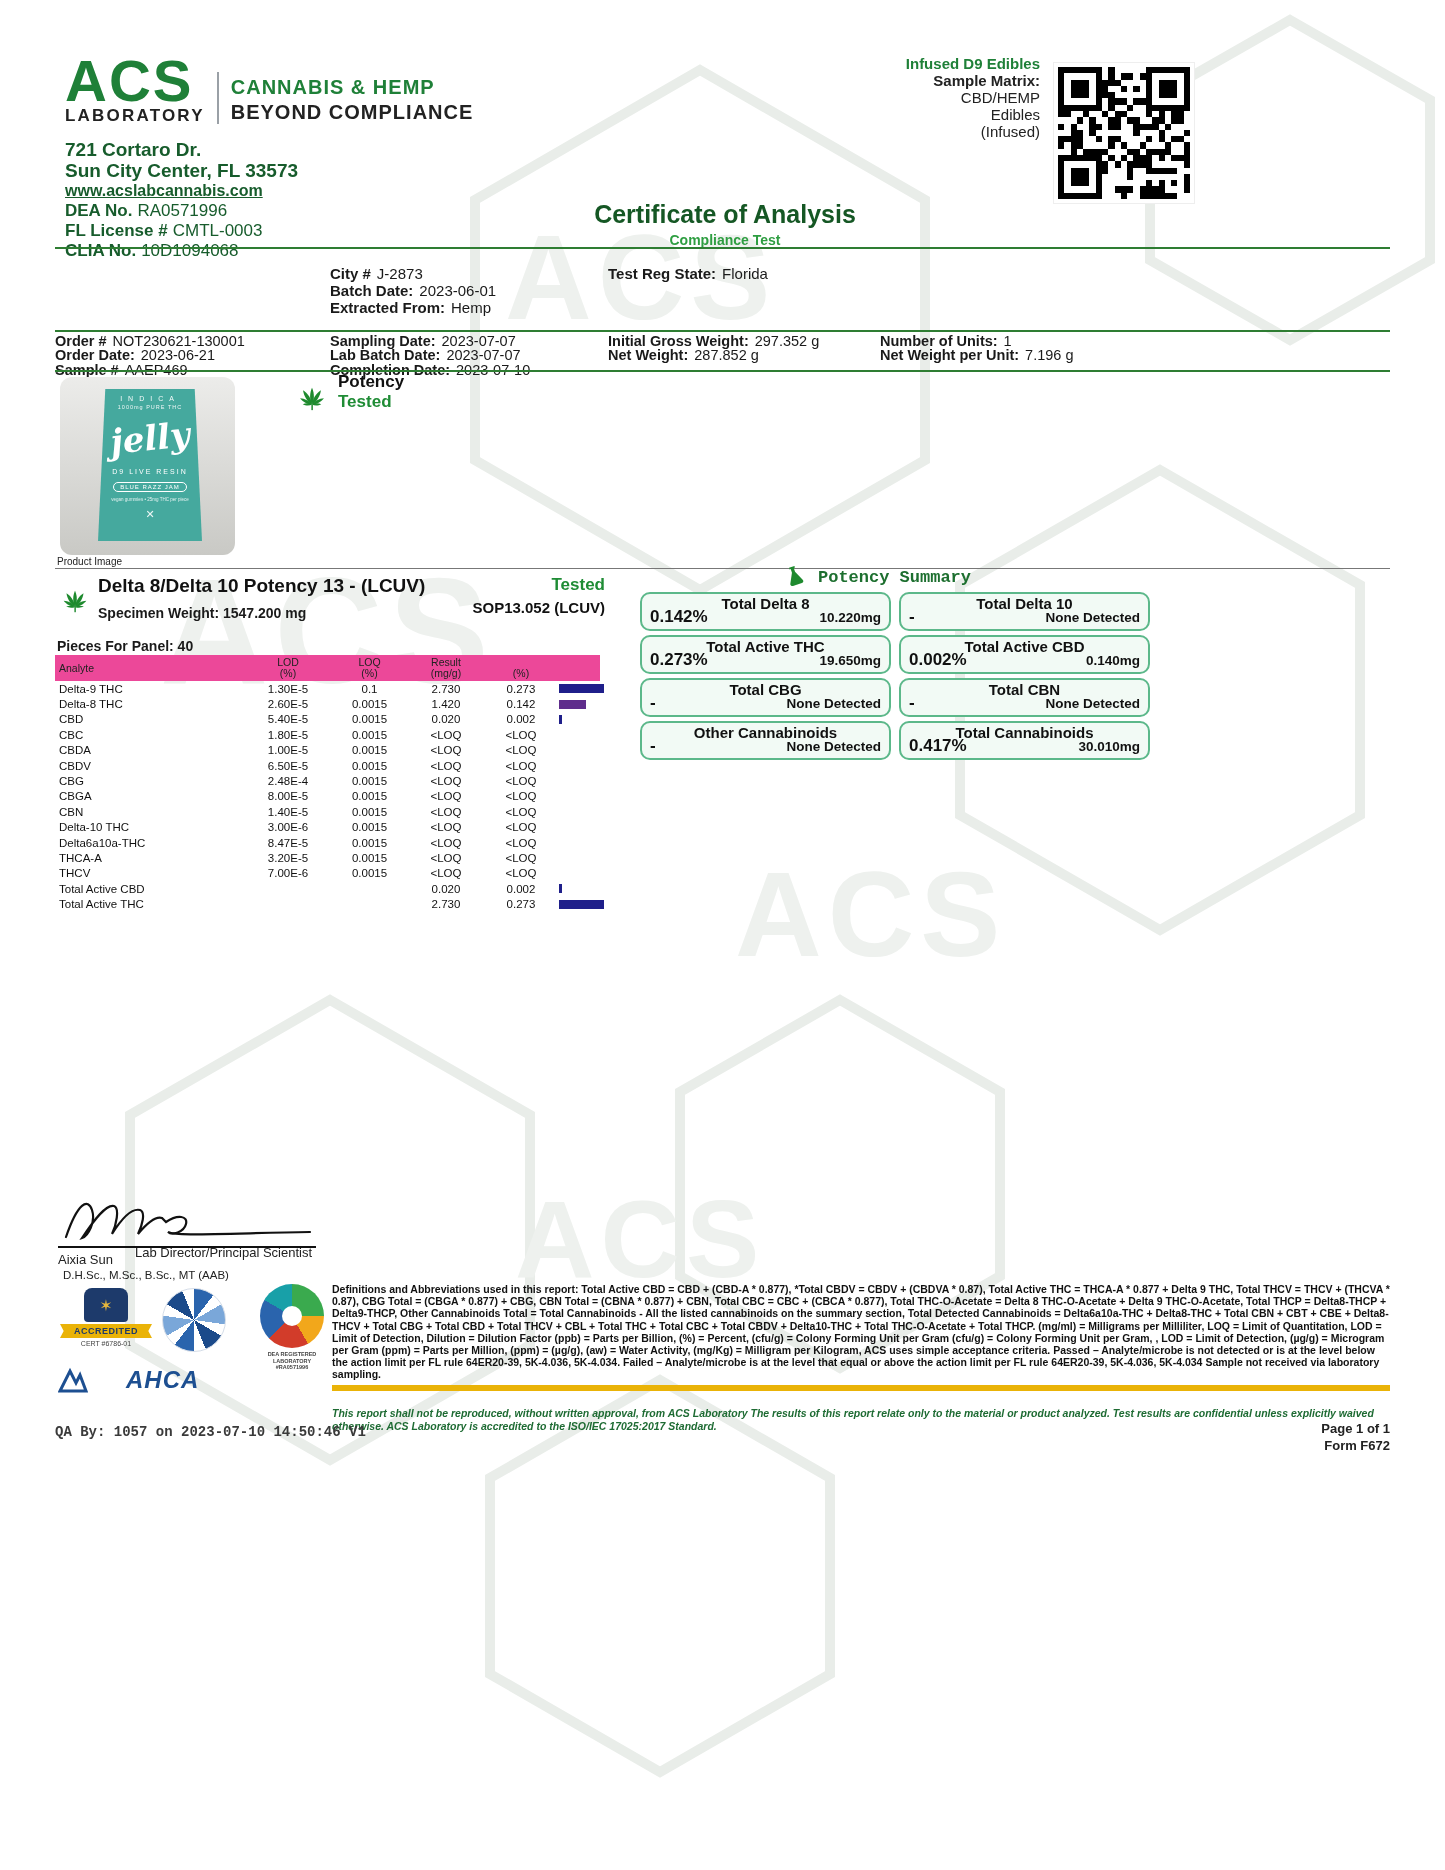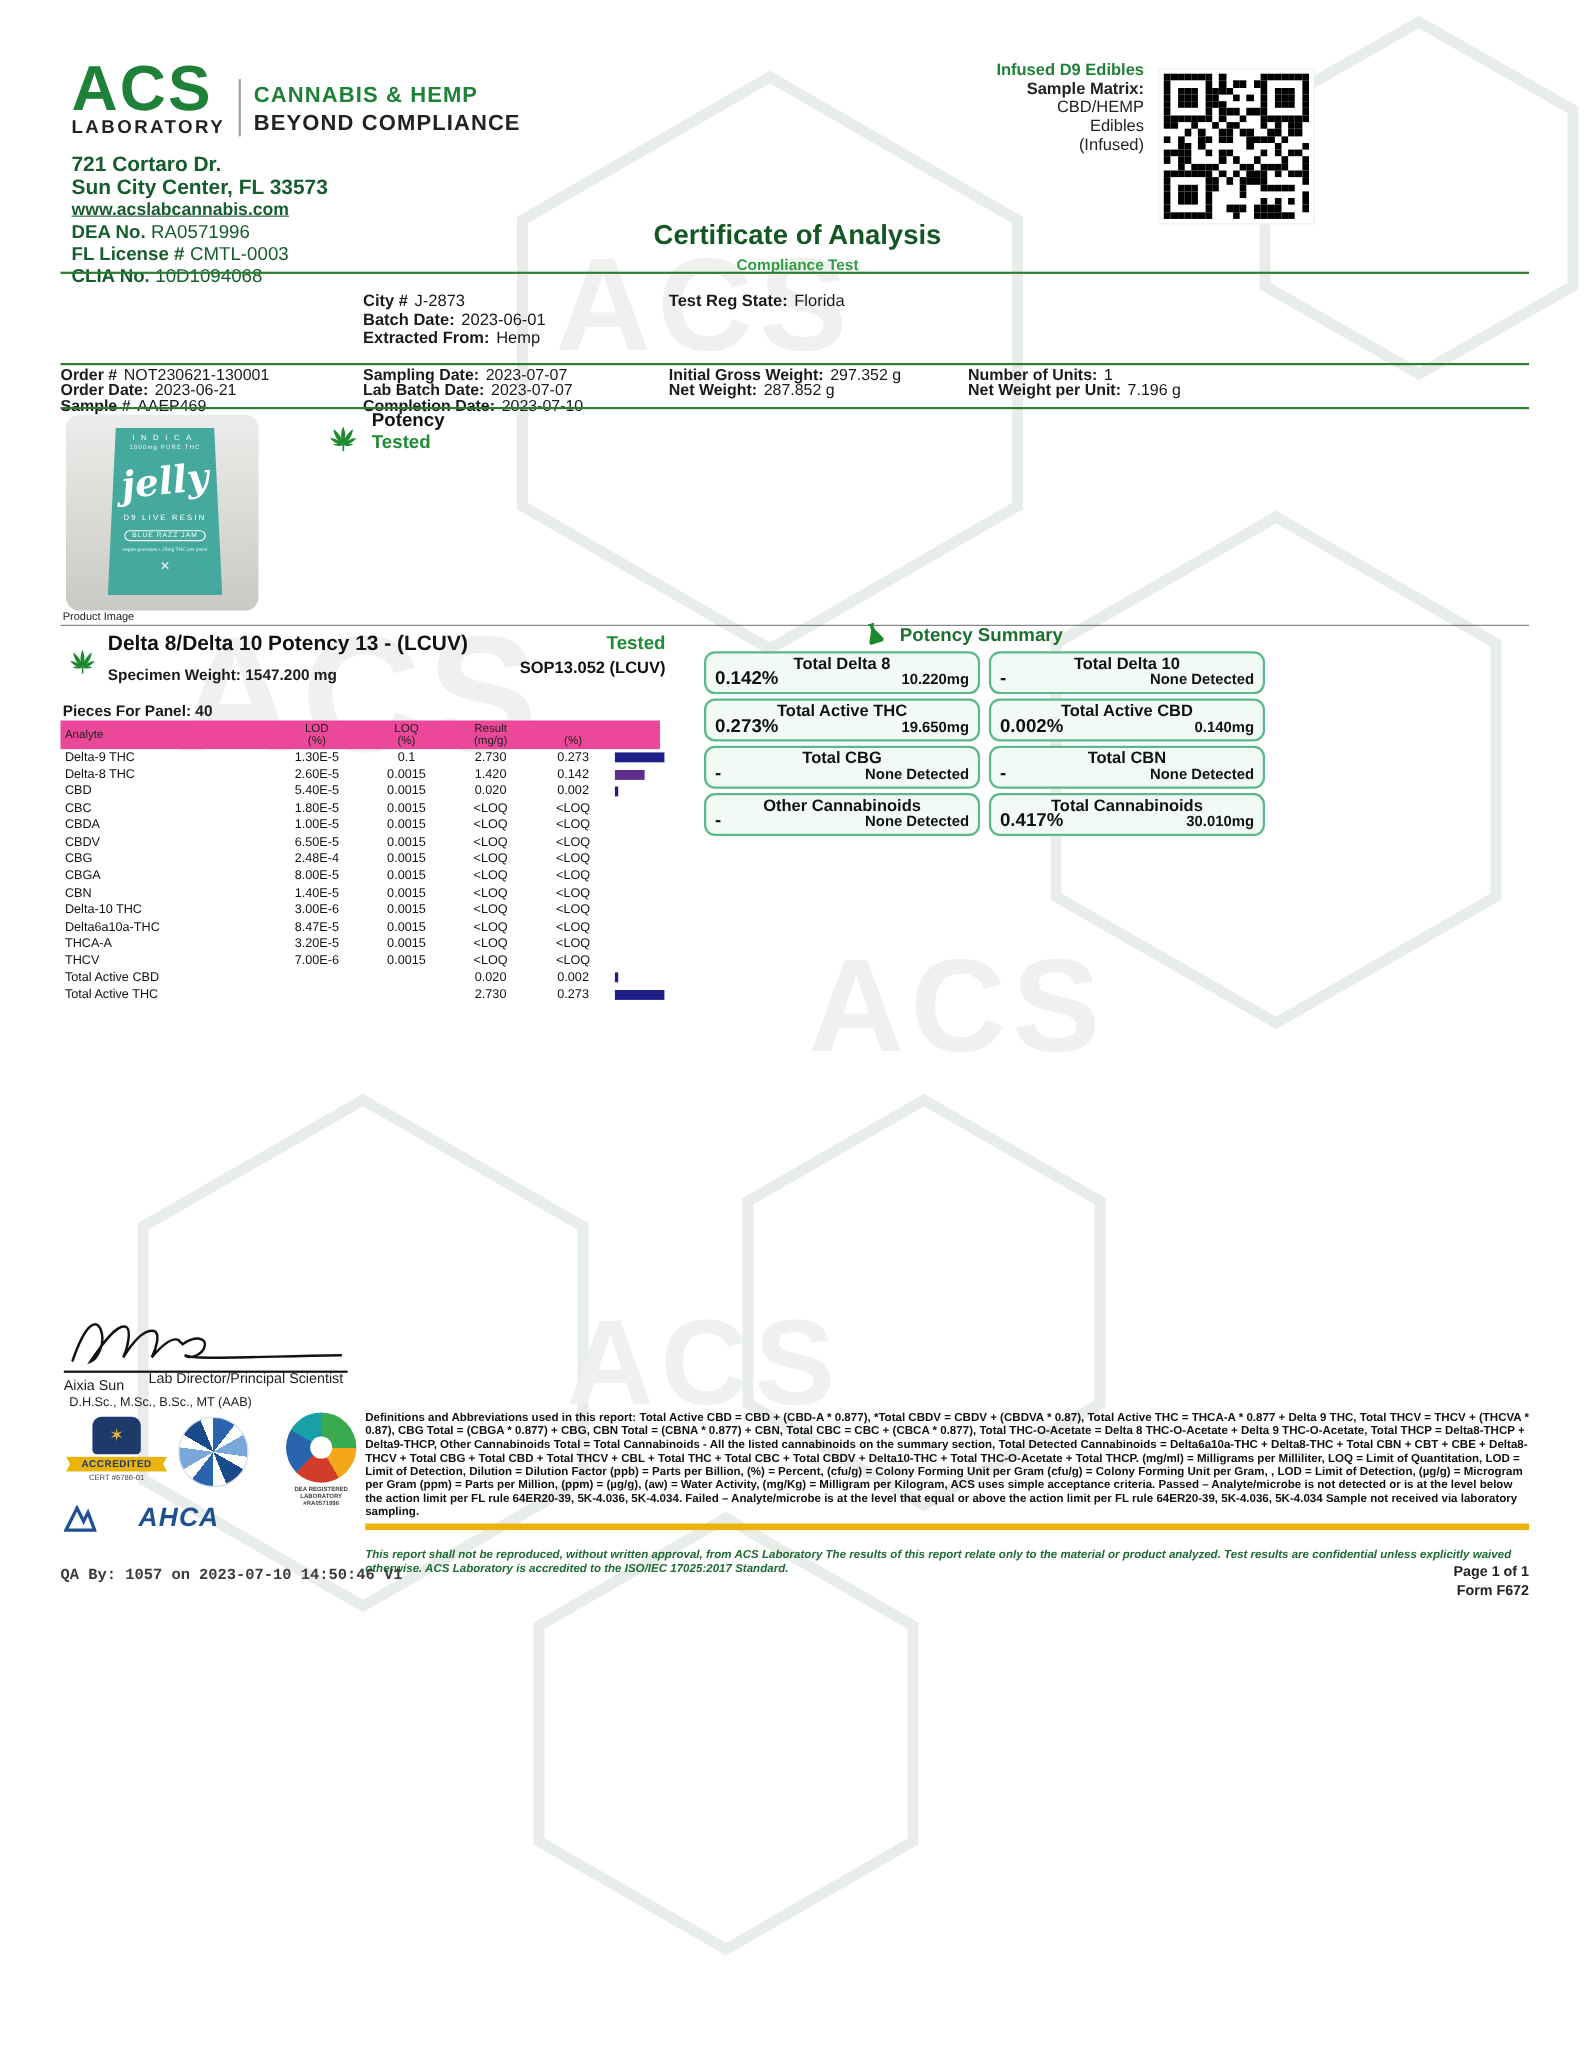--- a/index.html
+++ b/index.html
@@ -74,21 +74,21 @@
   .c{flex:none;text-align:center;}
   .c.a{width:185px;text-align:left;padding-left:4px;}
   .c.lod{width:88px;}
   .c.loq{width:75px;}
   .c.res{width:78px;}
   .c.pct{width:72px;}
   .c.barc{width:47px;display:flex;align-items:center;justify-content:flex-start;}
   .hh div{line-height:11px;}
   .bar{height:9px;width:0;margin-left:2px;}
   
-  .sum-title{font-size:17px;font-weight:bold;color:#1d6f2f;}
+  .sum-title{font-size:17px;font-weight:bold;color:#1d6f2f;font-family:Liberation Mono, monospace;}
   .flask{fill:#1e8a2e;}
   .sum-grid{display:grid;grid-template-columns:repeat(2,251px);grid-auto-rows:39px;gap:4px 8px;}
   .sbox{position:relative;border:2px solid #5cb88a;border-radius:10px;background:#f2faf5;}
   .sbox .bt{text-align:center;font-weight:bold;font-size:15px;margin-top:1px;color:#111;}
   .sbox .bl{position:absolute;left:8px;bottom:2px;font-size:17px;font-weight:bold;color:#111;}
   .sbox .br{position:absolute;right:8px;bottom:4px;font-size:13.5px;font-weight:bold;color:#111;}
   
   .sig-line{position:absolute;width:258px;height:2px;background:#111;}
   .sig-name{font-size:13px;color:#222;}
   .sig-role{font-size:13px;color:#222;}

